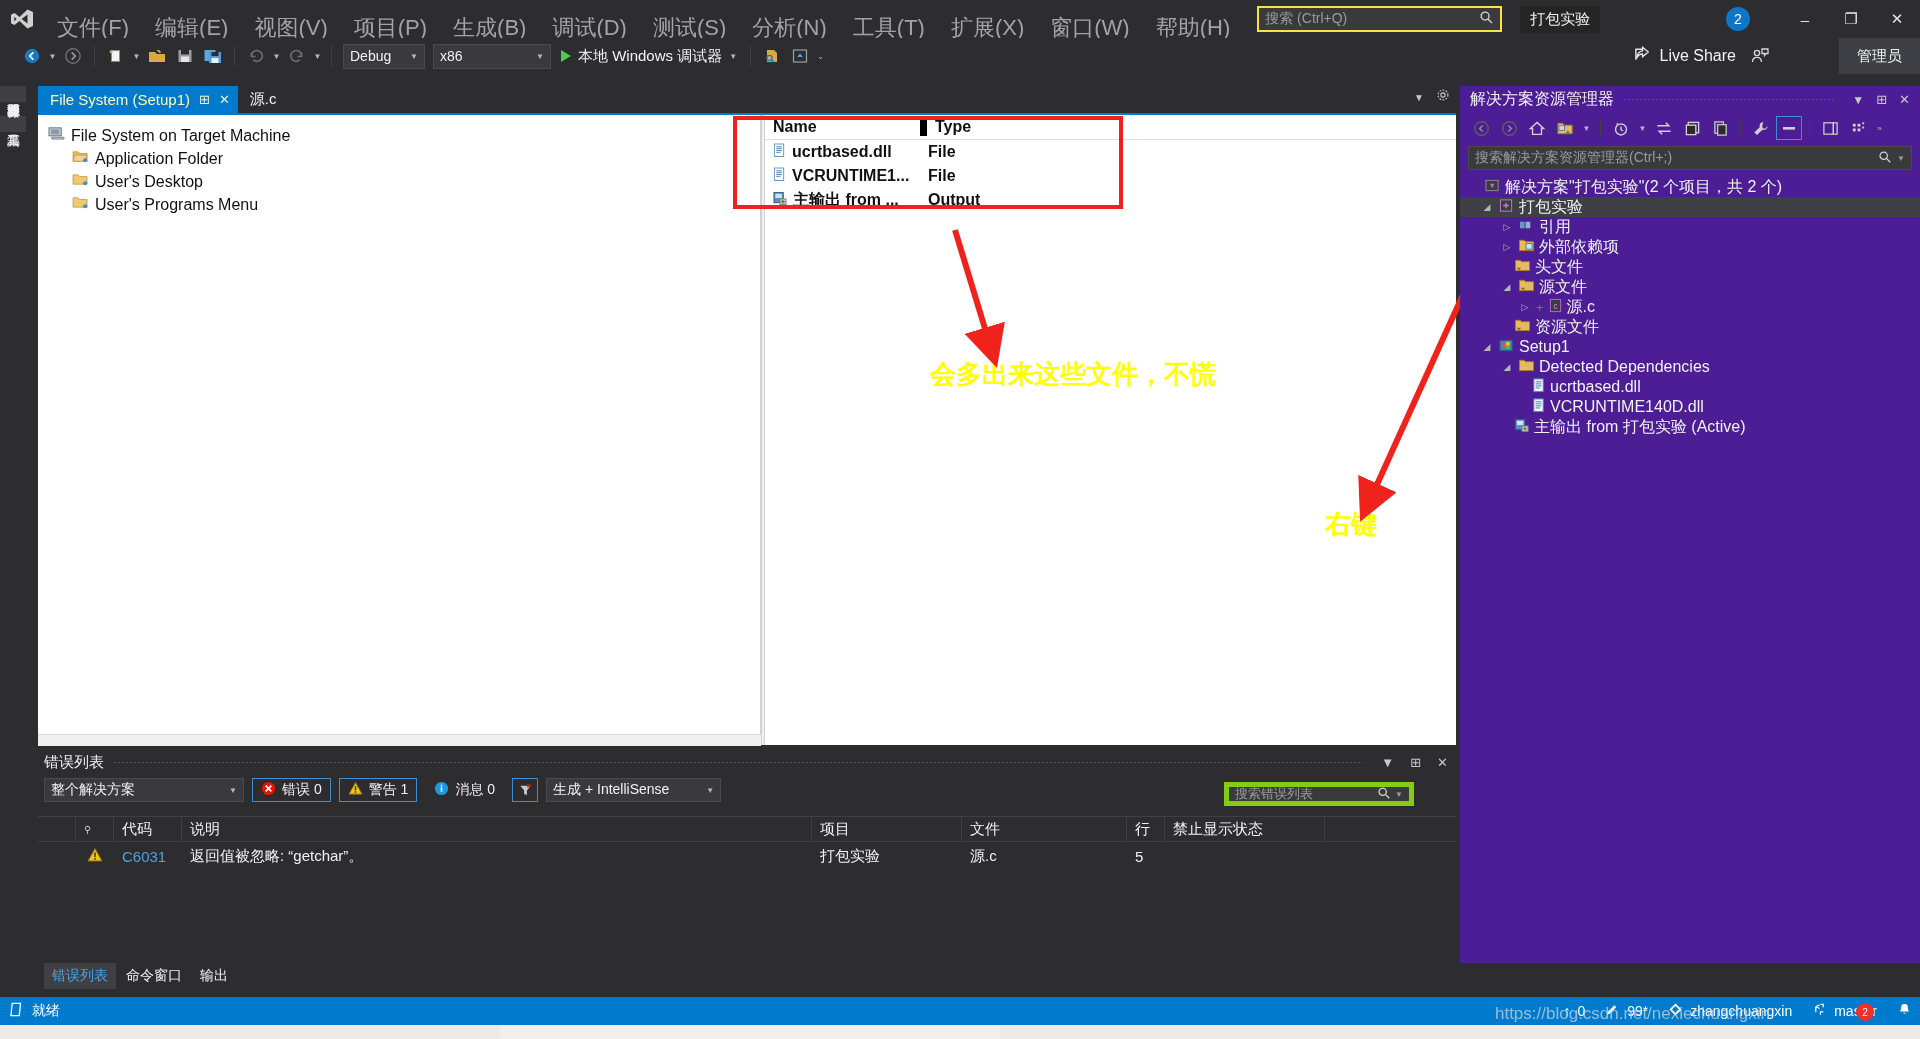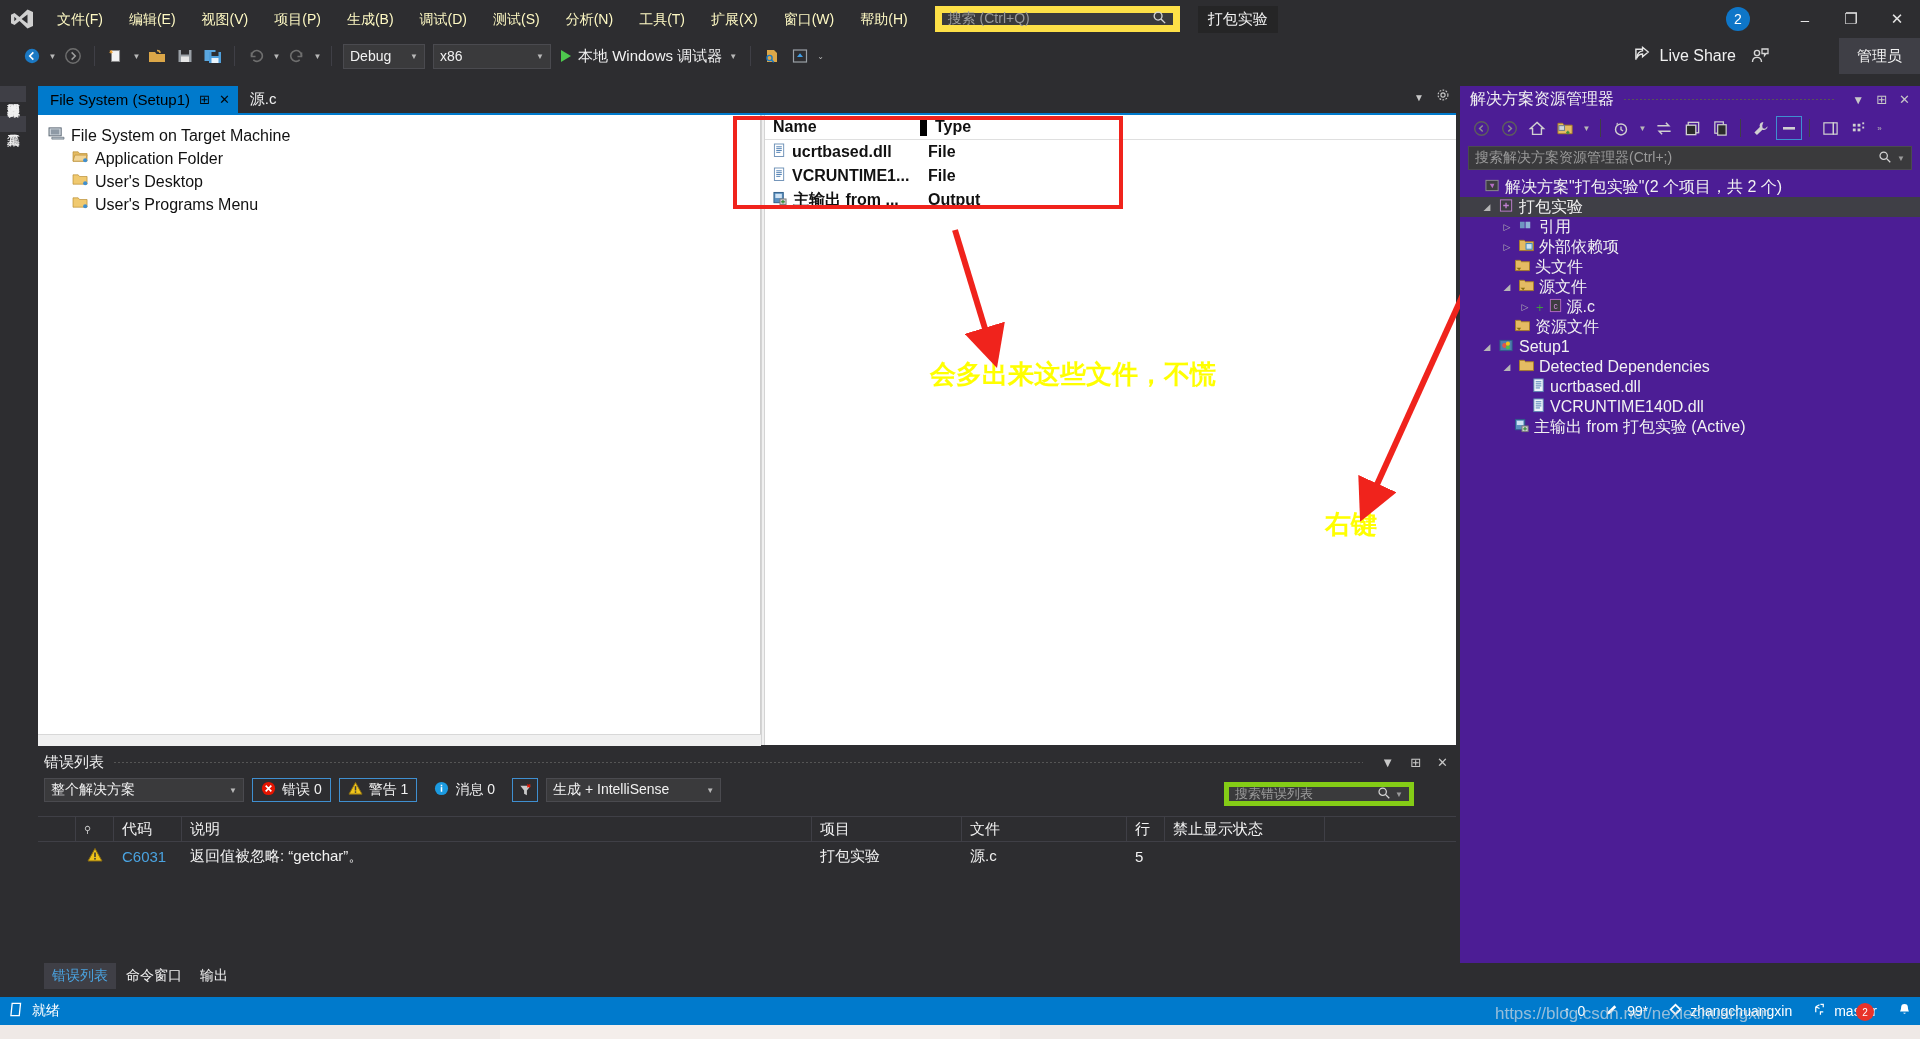--- a/index.html
+++ b/index.html
@@ -13,25 +13,25 @@
   #root { position: relative; width: 1920px; height: 1039px; }
 
   
   .titlebar {
     position: absolute; left:0; top:0; width:1920px; height:38px;
     background: #2d2d30; display:flex; align-items:center;
   }
   .vs-logo { width: 44px; height: 38px; display:flex; align-items:center; justify-content:center; }
   .menu { display:flex; align-items:center; height:38px; }
   .menu-item {
-    padding: 0 13px; height:38px; line-height:38px; font-size:14px; color:#fef9c3; white-space:nowrap;
+    padding: 9px 13px; height:38px; line-height:38px; font-size:22px; color:#a3a3a3; white-space:nowrap;
   }
   .qsearch {
     margin-left: 14px; width:245px; height:26px; background:#3a3a3c;
-    border:7px solid #fde047; display:flex; align-items:center; padding:0 6px;
+    border:2px solid #fde047; display:flex; align-items:center; padding:0 6px;
     font-size:14px; color:#9a9a9a;
   }
   .qsearch .ph { flex:1; }
   .title-proj {
     margin-left: 18px; font-size:15px; color:#f1f1f1; padding:4px 10px; background:#252526;
   }
   .tb-right { position:absolute; right:0; top:0; height:38px; display:flex; align-items:center; }
   .notif-badge {
     width:24px;height:24px;border-radius:50%;background:#0e76c8;color:#fff;font-size:14px;
     display:flex;align-items:center;justify-content:center; margin-right:32px;
@@ -73,21 +73,21 @@
   }
 
   
   .doc-tabs {
     position:absolute; left:38px; top:86px; width:1418px; height:27px;
     background:#2d2d30; display:flex; align-items:flex-end;
   }
   .doc-tab {
     height:27px; display:flex; align-items:center; padding:0 8px 0 12px; font-size:15px; gap:9px;
   }
-  .doc-tab.active { background:#007acc; color:#000000; }
+  .doc-tab.active { background:#007acc; color:#fef9c3; }
   .doc-tab.inactive { color:#f1f1f1; }
   .pin-ico, .x-ico { font-size:13px; opacity:.95; }
   .doc-tools { position:absolute; right:6px; top:88px; display:flex; gap:12px; align-items:center; color:#c8c8c8;}
 
   .designer {
     position:absolute; left:38px; top:113px; width:1418px; height:632px;
     background:#ffffff; border-top:2px solid #007acc;
     display:flex;
   }
   .tree-pane { width:723px; border-right:1px solid #cfcfcf; padding:9px 0 0 10px; position:relative;}

